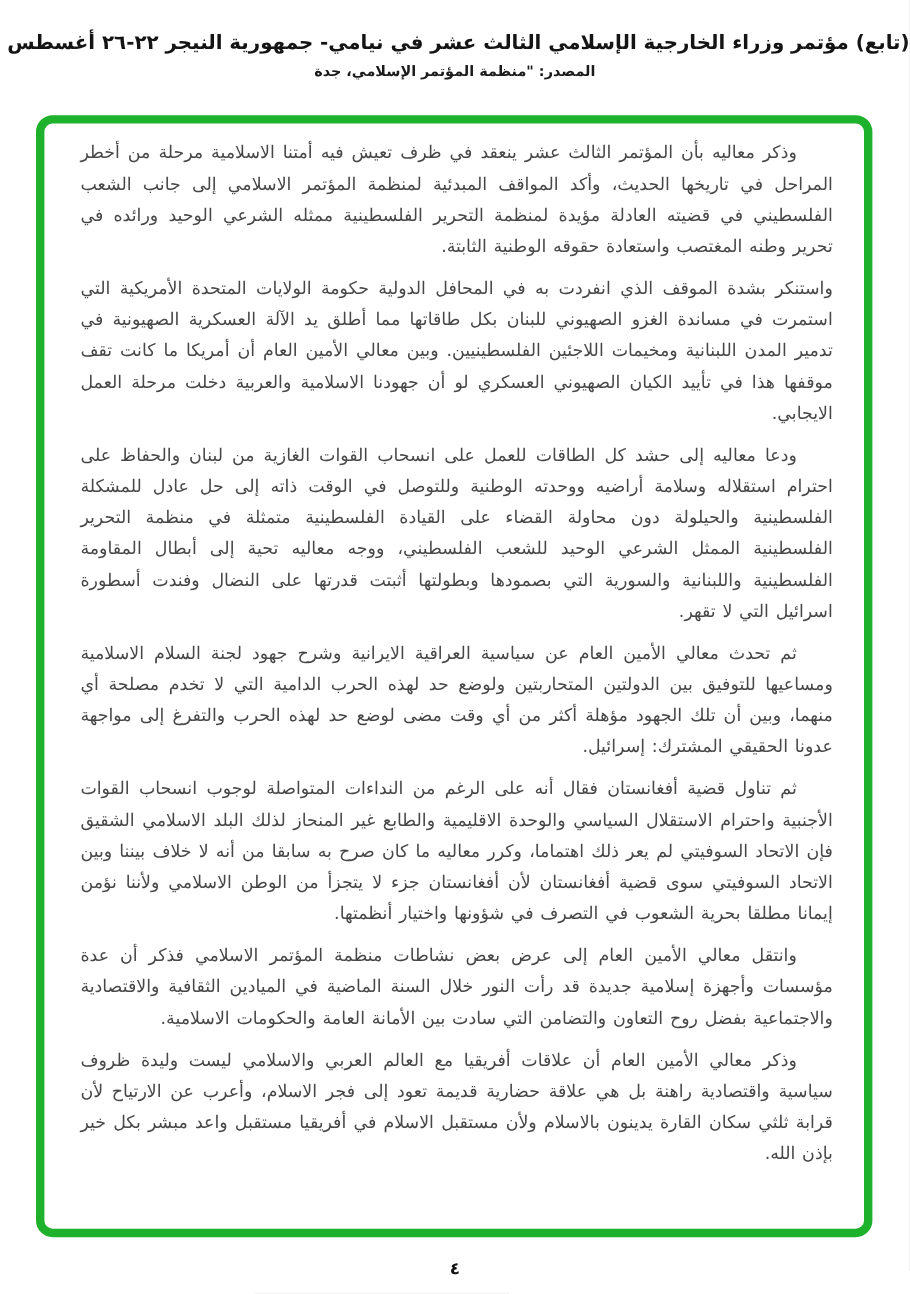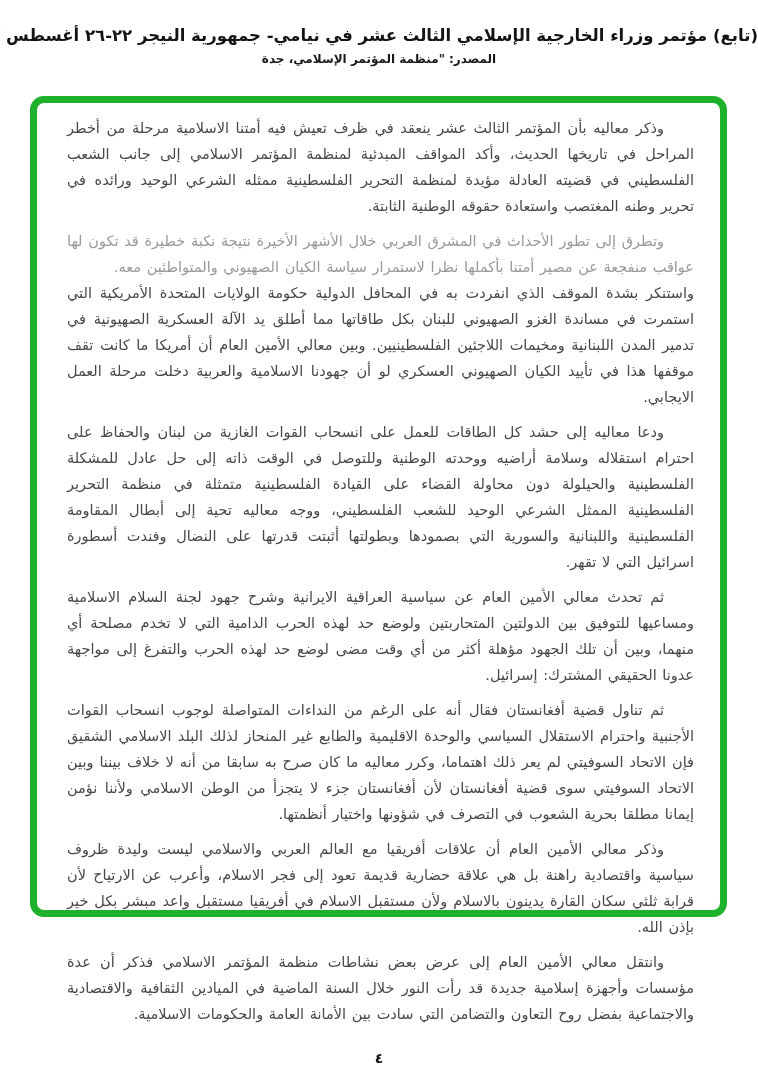--- a/index.html
+++ b/index.html
@@ -28,21 +28,21 @@
     margin-top: 7px;
     font-size: 12px;
     font-weight: bold;
     color: #1a1a1a;
   }
   .frame {
     position: absolute;
     left: 30px;
     top: 96px;
     width: 697px;
-    height: 821px;
+    height: 935px;
     box-sizing: border-box;
     border: 7px solid #1eb12b;
     border-radius: 14px;
     padding: 12px 26px 0 30px;
     direction: rtl;
     background: #ffffff;
   }
   .frame p {
     margin: 0 0 9px 0;
     font-size: 14.5px;
@@ -71,24 +71,23 @@
 
 <div class="page">
 
   <div class="header">
     <div class="title">(تابع) مؤتمر وزراء الخارجية الإسلامي الثالث عشر في نيامي- جمهورية النيجر ٢٢-٢٦ أغسطس ١٩٨٢- البيان الختامي</div>
     <div class="source">المصدر: "منظمة المؤتمر الإسلامي، جدة</div>
   </div>
 
   <div class="frame" style="border-color: rgb(30, 177, 43);">
     <p>وذكر معاليه بأن المؤتمر الثالث عشر ينعقد في ظرف تعيش فيه أمتنا الاسلامية مرحلة من أخطر المراحل في تاريخها الحديث، وأكد المواقف المبدئية لمنظمة المؤتمر الاسلامي إلى جانب الشعب الفلسطيني في قضيته العادلة مؤيدة لمنظمة التحرير الفلسطينية ممثله الشرعي الوحيد ورائده في تحرير وطنه المغتصب واستعادة حقوقه الوطنية الثابتة.</p>
-    <p class="faint">وتطرق إلى تطور الأحداث في المشرق العربي خلال الأشهر الأخيرة نتيجة نكبة خطيرة قد تكون لها عواقب منفجعة عن مصير أمتنا بأكملها نظرا لاستمرار سياسة الكيان الصهيوني والمتواطئين معه.</p>
     <p class="no-indent">واستنكر بشدة الموقف الذي انفردت به في المحافل الدولية حكومة الولايات المتحدة الأمريكية التي استمرت في مساندة الغزو الصهيوني للبنان بكل طاقاتها مما أطلق يد الآلة العسكرية الصهيونية في تدمير المدن اللبنانية ومخيمات اللاجئين الفلسطينيين. وبين معالي الأمين العام أن أمريكا ما كانت تقف موقفها هذا في تأييد الكيان الصهيوني العسكري لو أن جهودنا الاسلامية والعربية دخلت مرحلة العمل الايجابي.</p>
     <p>ودعا معاليه إلى حشد كل الطاقات للعمل على انسحاب القوات الغازية من لبنان والحفاظ على احترام استقلاله وسلامة أراضيه ووحدته الوطنية وللتوصل في الوقت ذاته إلى حل عادل للمشكلة الفلسطينية والحيلولة دون محاولة القضاء على القيادة الفلسطينية متمثلة في منظمة التحرير الفلسطينية الممثل الشرعي الوحيد للشعب الفلسطيني، ووجه معاليه تحية إلى أبطال المقاومة الفلسطينية واللبنانية والسورية التي بصمودها وبطولتها أثبتت قدرتها على النضال وفندت أسطورة اسرائيل التي لا تقهر.</p>
     <p>ثم تحدث معالي الأمين العام عن سياسية العراقية الايرانية وشرح جهود لجنة السلام الاسلامية ومساعيها للتوفيق بين الدولتين المتحاربتين ولوضع حد لهذه الحرب الدامية التي لا تخدم مصلحة أي منهما، وبين أن تلك الجهود مؤهلة أكثر من أي وقت مضى لوضع حد لهذه الحرب والتفرغ إلى مواجهة عدونا الحقيقي المشترك: إسرائيل.</p>
     <p>ثم تناول قضية أفغانستان فقال أنه على الرغم من النداءات المتواصلة لوجوب انسحاب القوات الأجنبية واحترام الاستقلال السياسي والوحدة الاقليمية والطابع غير المنحاز لذلك البلد الاسلامي الشقيق فإن الاتحاد السوفيتي لم يعر ذلك اهتماما، وكرر معاليه ما كان صرح به سابقا من أنه لا خلاف بيننا وبين الاتحاد السوفيتي سوى قضية أفغانستان لأن أفغانستان جزء لا يتجزأ من الوطن الاسلامي ولأننا نؤمن إيمانا مطلقا بحرية الشعوب في التصرف في شؤونها واختيار أنظمتها.</p>
+    <p>وانتقل معالي الأمين العام إلى عرض بعض نشاطات منظمة المؤتمر الاسلامي فذكر أن عدة مؤسسات وأجهزة إسلامية جديدة قد رأت النور خلال السنة الماضية في الميادين الثقافية والاقتصادية والاجتماعية بفضل روح التعاون والتضامن التي سادت بين الأمانة العامة والحكومات الاسلامية.</p>
     <p>وذكر معالي الأمين العام أن علاقات أفريقيا مع العالم العربي والاسلامي ليست وليدة ظروف سياسية واقتصادية راهنة بل هي علاقة حضارية قديمة تعود إلى فجر الاسلام، وأعرب عن الارتياح لأن قرابة ثلثي سكان القارة يدينون بالاسلام ولأن مستقبل الاسلام في أفريقيا مستقبل واعد مبشر بكل خير بإذن الله.</p>
-    <p>وانتقل معالي الأمين العام إلى عرض بعض نشاطات منظمة المؤتمر الاسلامي فذكر أن عدة مؤسسات وأجهزة إسلامية جديدة قد رأت النور خلال السنة الماضية في الميادين الثقافية والاقتصادية والاجتماعية بفضل روح التعاون والتضامن التي سادت بين الأمانة العامة والحكومات الاسلامية.</p>
   </div>
 
   <div class="page-number">٤</div>
 
 </div>
 
 </body></html>

